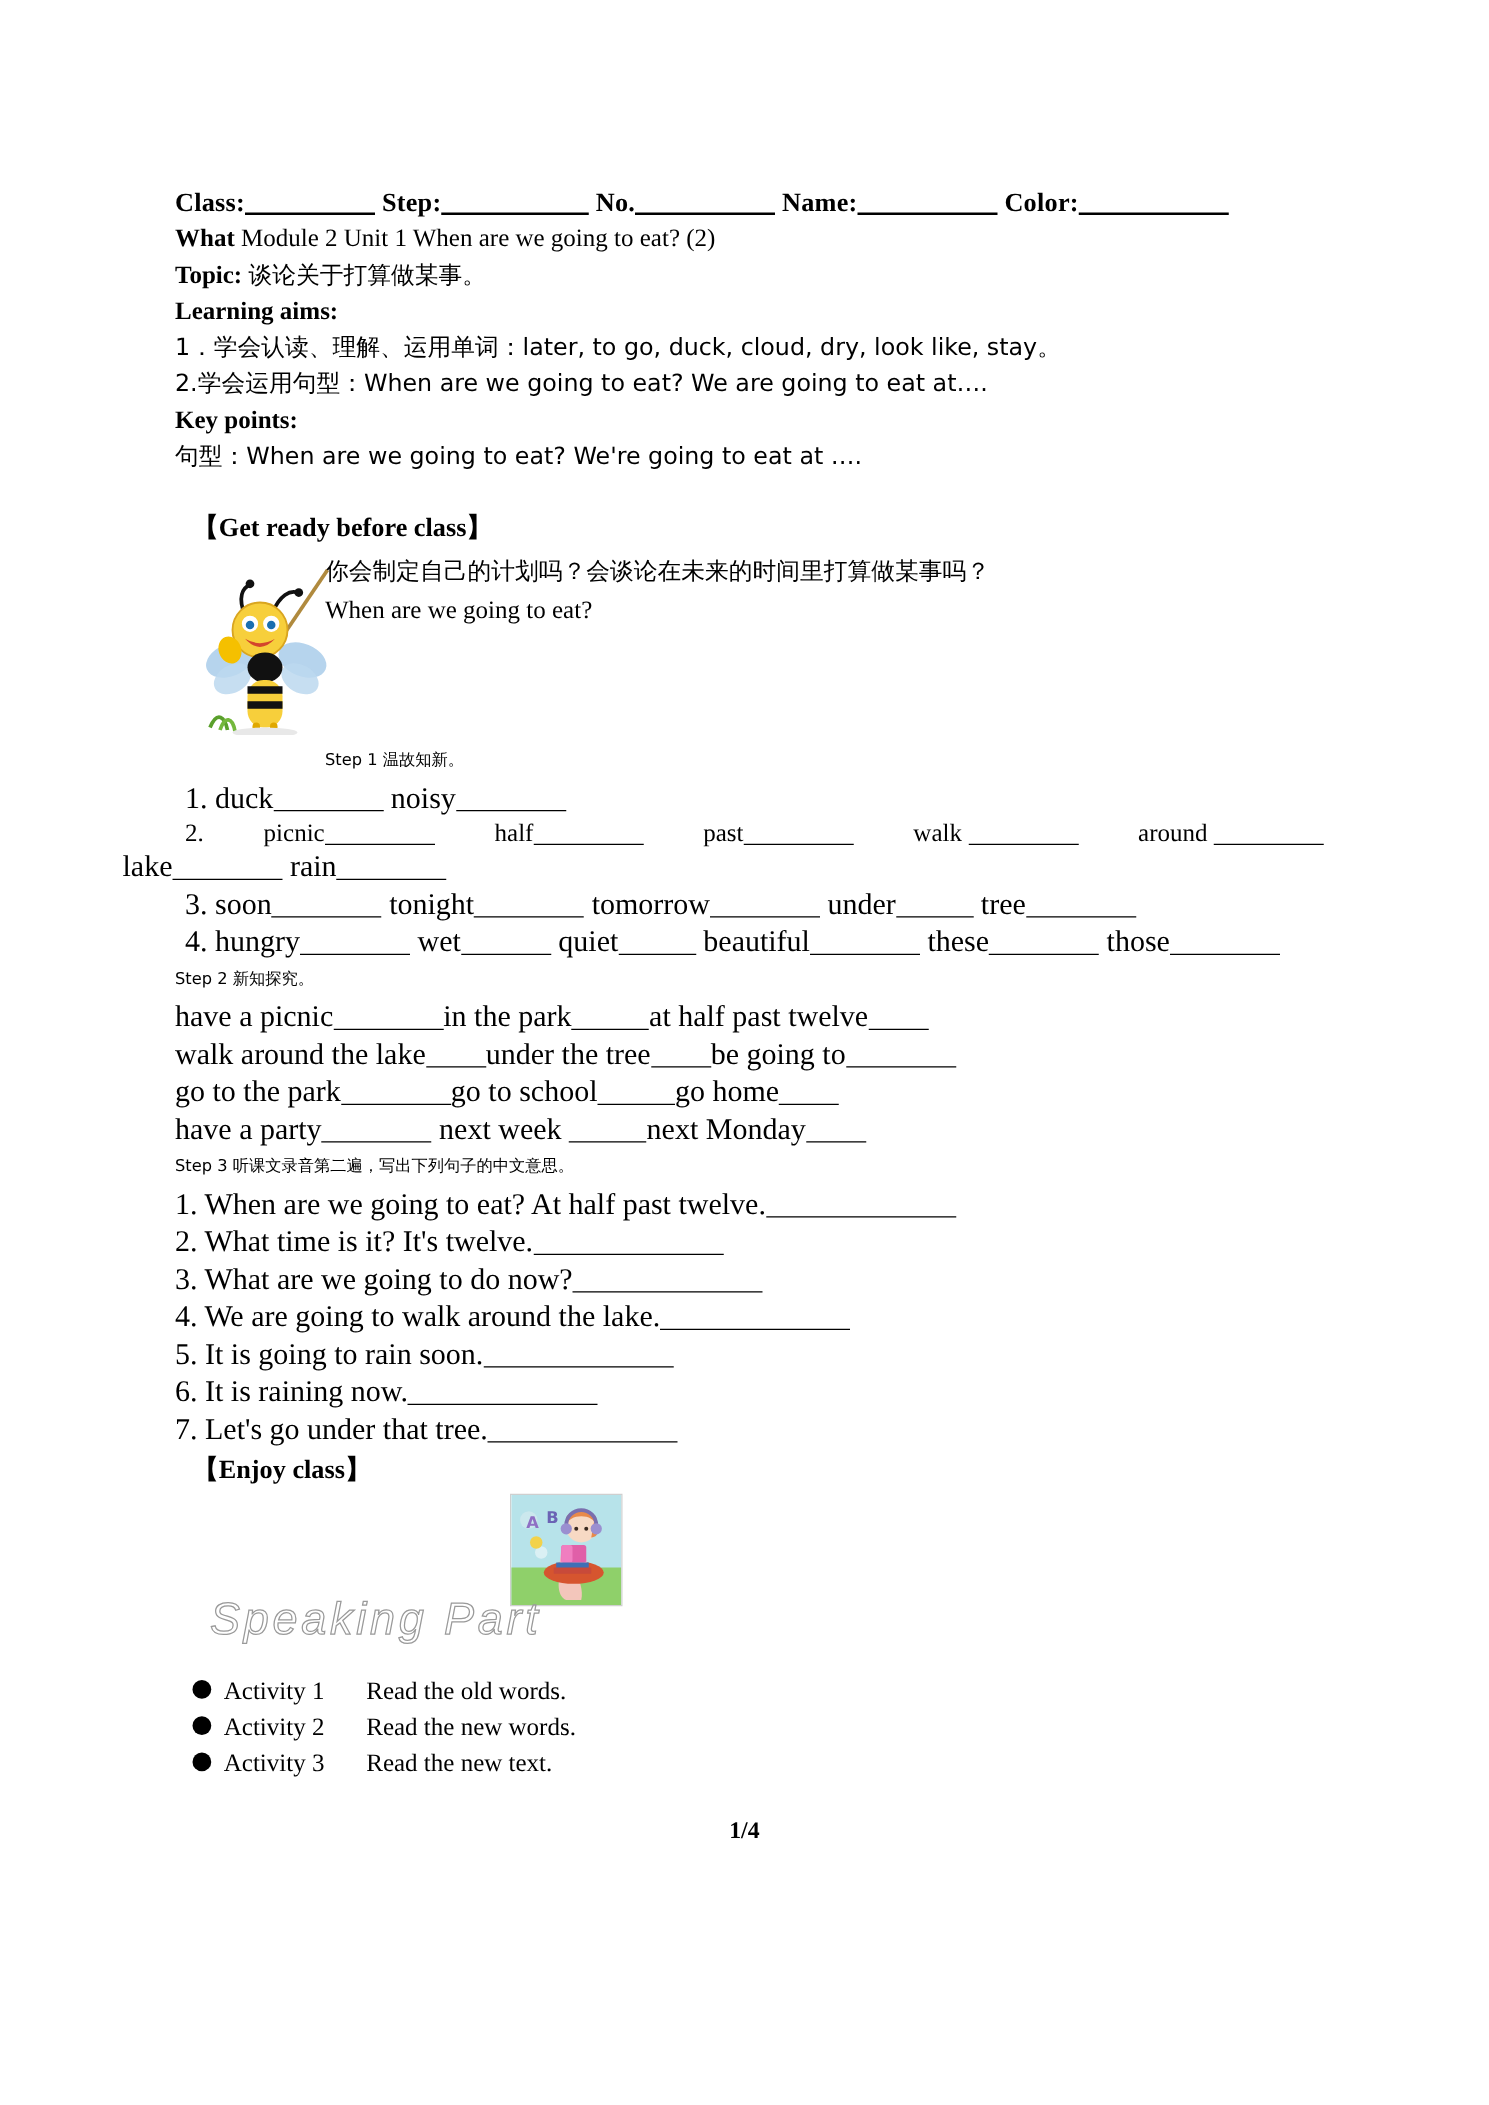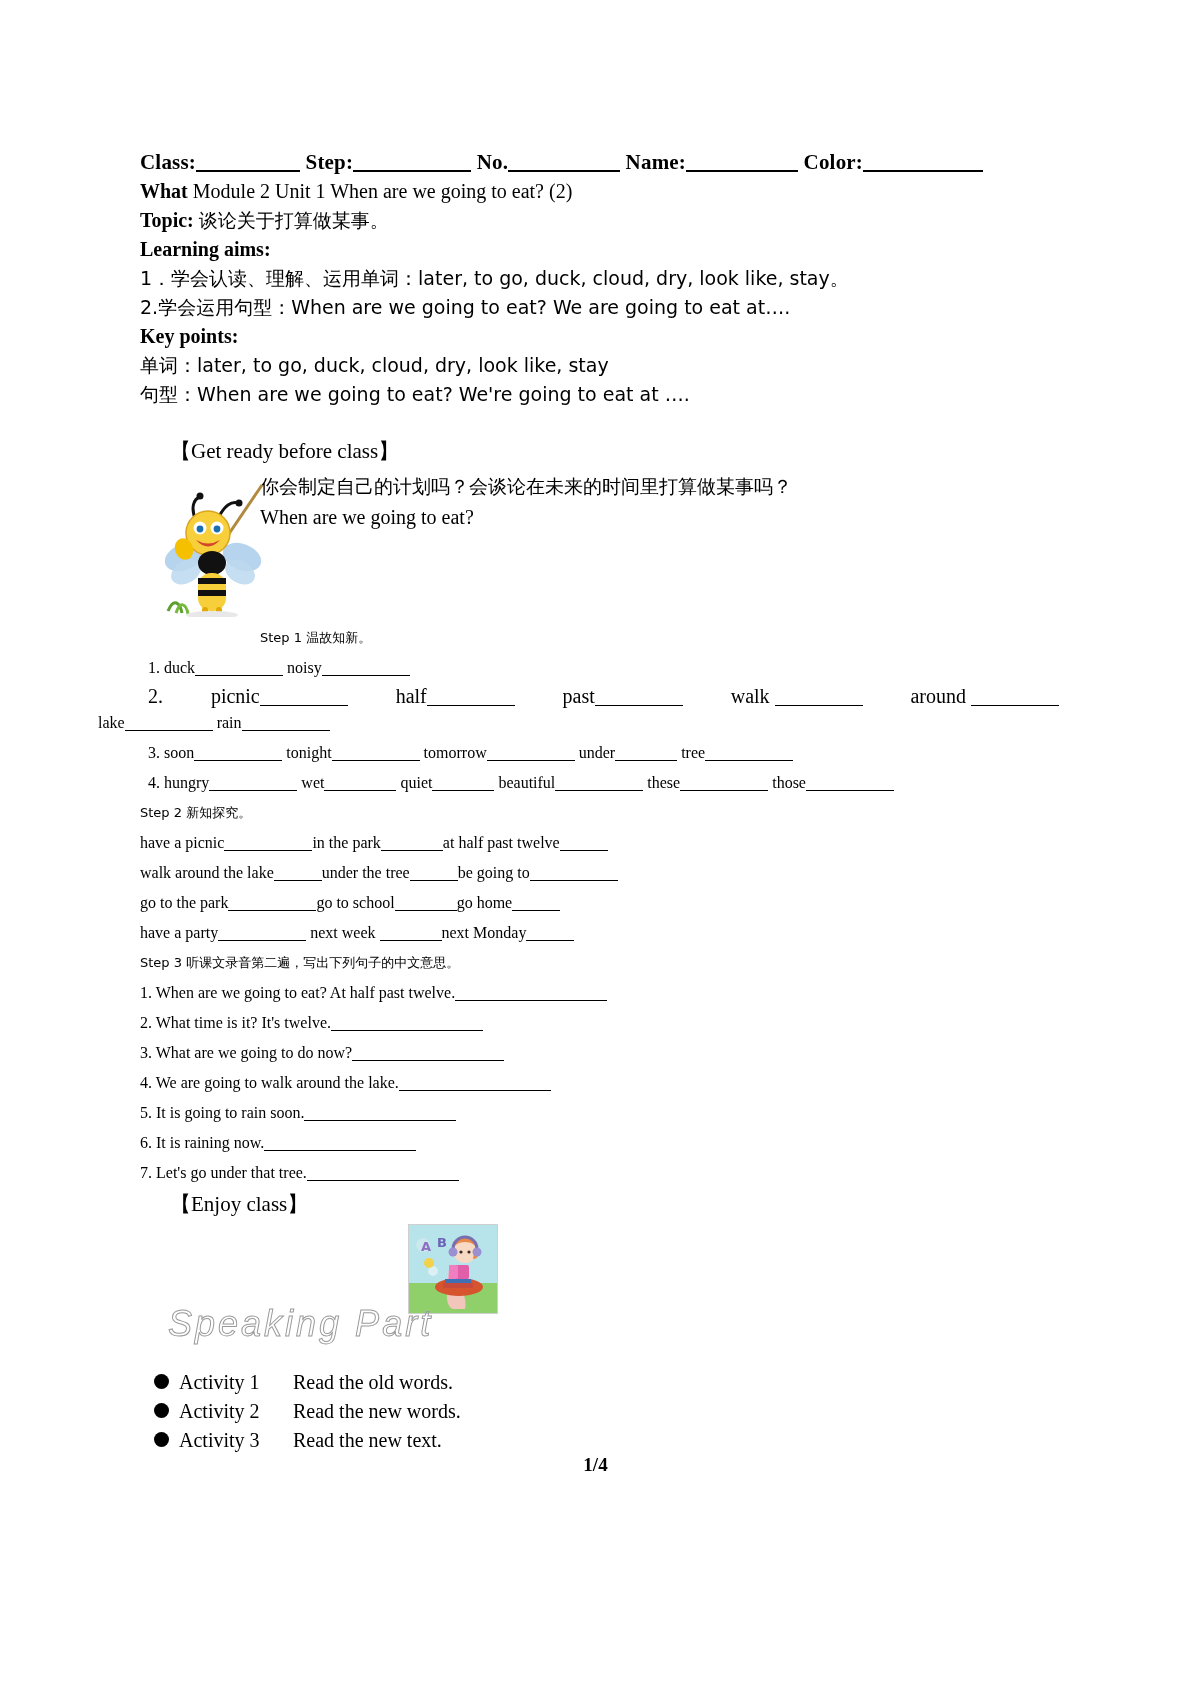--- a/index.html
+++ b/index.html
@@ -30,39 +30,39 @@
     margin-bottom:2px;
     white-space:nowrap;
   }
   .hdr .ln{height:16px;border-bottom-width:2px;}
   
   .meta{font-size:20px;line-height:29px;}
   .meta .lbl{font-weight:bold;}
   .cn{font-family:"DejaVu Sans","Liberation Sans",sans-serif;font-size:19px;}
   
   .sec-title{
-    font-size:21px;font-weight:normal;
-    margin-left:30px;
+    font-size:21px;font-weight:bold;
+    margin-left:14px;
   }
   
   .bee-block{
     position:relative;
     min-height:150px;
     margin-top:6px;
   }
   .bee-art{
     position:absolute;left:20px;top:6px;
     width:105px;height:140px;
   }
   .bee-text{
     margin-left:120px;
     font-size:20px;line-height:31px;
   }
   .step-line{font-size:13px;line-height:30px;}
-  .body-line{font-size:16px;line-height:30px;}
+  .body-line{font-size:24px;line-height:30px;}
   .indent{padding-left:8px;}
   
   .justify-row{
     display:flex;
     justify-content:space-between;
     font-size:20px;
     width:100%;
   }
   
   .act{
@@ -118,21 +118,20 @@
       <span>Module 2 Unit 1 When are we going to eat? (2)</span>
     </div>
     <div>
       <span class="lbl">Topic:</span>
       <span class="cn">谈论关于打算做某事。</span>
     </div>
     <div class="lbl">Learning aims:</div>
     <div class="cn">1．学会认读、理解、运用单词：later, to go, duck, cloud, dry, look like, stay。</div>
     <div class="cn">2.学会运用句型：When are we going to eat? We are going to eat at….</div>
     <div class="lbl">Key points:</div>
-    <div class="cn">单词：later, to go, duck, cloud, dry, look like, stay</div>
     <div class="cn">句型：When are we going to eat? We're going to eat at ….</div>
   </div>
 
   <div style="height:28px"></div>
   <div class="sec-title">【Get ready before class】</div>
 
   <div class="bee-block">
 
     <svg class="bee-art" viewBox="0 0 105 140">
 

